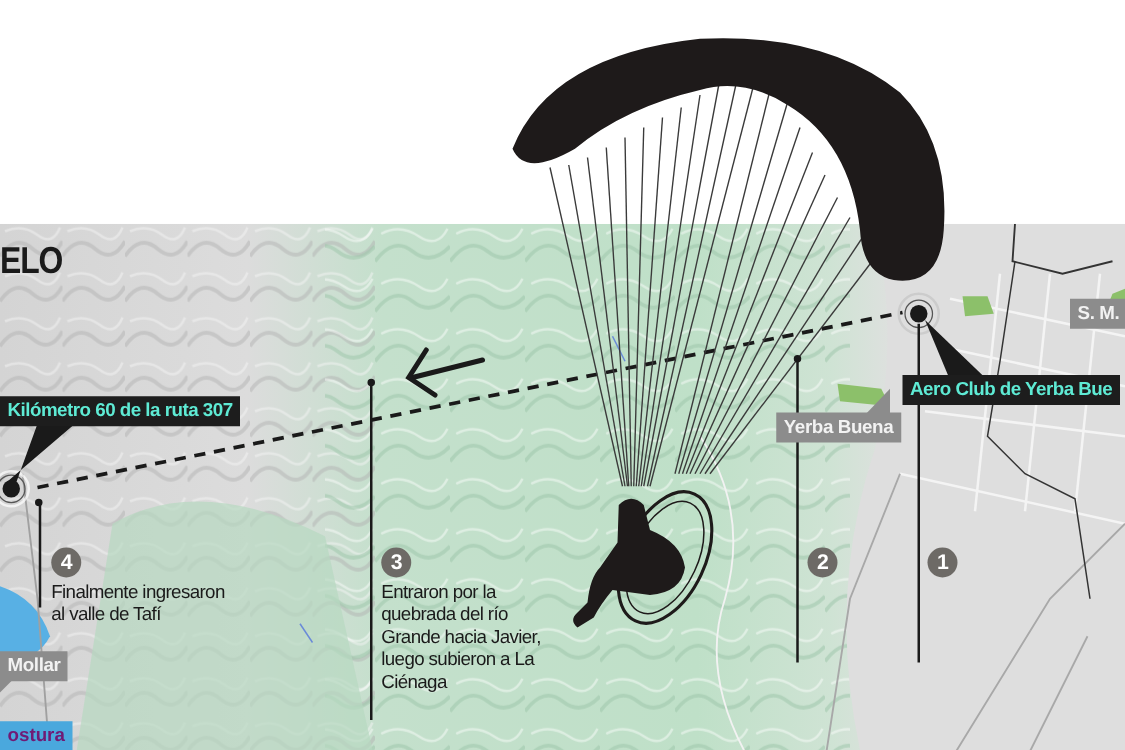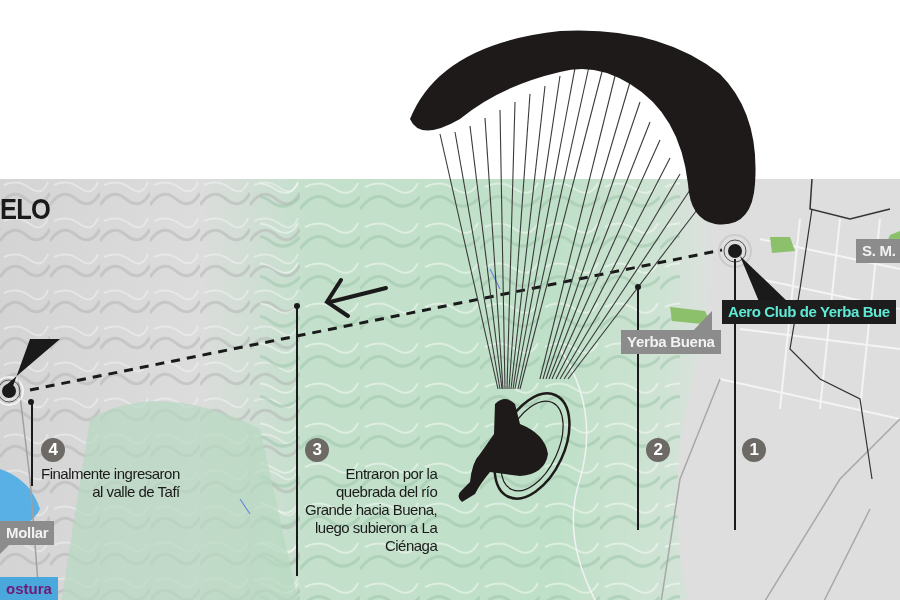--- a/index.html
+++ b/index.html
@@ -7,21 +7,21 @@
   .stage{position:absolute;left:0;top:14px;width:900px;height:516px;padding-left:12px;}
   .map{position:absolute;left:0;top:165px;width:900px;height:430px;overflow:hidden;}
   .map svg{position:absolute;left:0;top:0;}
   .overlay{position:absolute;left:0;top:0;width:900px;height:600px;}
   .title{position:absolute;left:0;top:178px;font-family:"Liberation Sans",sans-serif;font-weight:bold;font-size:30px;letter-spacing:-1px;color:#1a1a1a;transform:scaleX(0.85);transform-origin:left top;}
   .callout-dark{position:absolute;background:#1d1d1d;color:#5eead4;font-size:15px;font-weight:bold;padding:3px 6px 4px 6px;white-space:nowrap;letter-spacing:-0.4px;}
   .callout-gray{position:absolute;background:#8c8c8c;color:#f2f2f2;font-size:15px;font-weight:bold;padding:3px 6px 4px 6px;white-space:nowrap;letter-spacing:-0.3px;}
   .callout-blue{position:absolute;background:#4aa8dd;color:#701a75;font-size:15px;font-weight:bold;padding:3px 6px 4px 6px;white-space:nowrap;}
   .step{position:absolute;color:#1a1a1a;font-size:15px;line-height:18px;letter-spacing:-0.5px;}
   .step .num{display:inline-block;width:24px;height:24px;border-radius:50%;background:#6d6a66;color:#fff;font-weight:bold;font-size:17px;line-height:24px;text-align:center;margin-bottom:3px;}
-  .step .txt{display:block;white-space:pre-line;text-align:right;}
+  .step .txt{display:block;white-space:pre-line;}
   .vline{position:absolute;width:2px;background:#1a1a1a;}
 </style>
 </head>
 <body>
 
 <div class="stage">
 
   <div class="map">
     <svg width="900" height="430" viewBox="0 0 900 430">
       <defs>
@@ -145,36 +145,37 @@
     <circle cx="638" cy="273" r="3" fill="#1a1a1a"></circle>
   </svg>
 
   <div class="vline" style="left:31px;top:388px;height:84px;"></div>
   <div class="vline" style="left:296px;top:292px;height:270px;"></div>
   <div class="vline" style="left:637px;top:273px;height:243px;"></div>
   <div class="vline" style="left:734px;top:245px;height:271px;"></div>
 
   <div class="title">ELO</div>
 
+  <div class="callout-dark" style="left:0;top:303px;">Kilómetro 60 de la ruta 307</div>
   <div class="callout-dark" style="left:722px;top:286px;">Aero Club de Yerba Bue</div>
   <div class="callout-gray" style="left:621px;top:316px;">Yerba Buena</div>
   <div class="callout-gray" style="left:856px;top:225px;padding-right:20px;">S. M.</div>
   <div class="callout-gray" style="left:0;top:507px;">Mollar</div>
   <div class="callout-blue" style="left:0;top:563px;">ostura</div>
 
   <div class="step" style="left:41px;top:424px;">
     <span class="num">4</span>
     <span class="txt">Finalmente ingresaron
 al valle de Tafí</span>
   </div>
   <div class="step" style="left:305px;top:424px;">
     <span class="num">3</span>
     <span class="txt">Entraron por la
 quebrada del río
-Grande hacia Buena,
+Grande hacia Javier,
 luego subieron a La
 Ciénaga</span>
   </div>
   <div class="step" style="left:646px;top:424px;">
     <span class="num">2</span>
   </div>
   <div class="step" style="left:742px;top:424px;">
     <span class="num">1</span>
   </div>
 </div>

